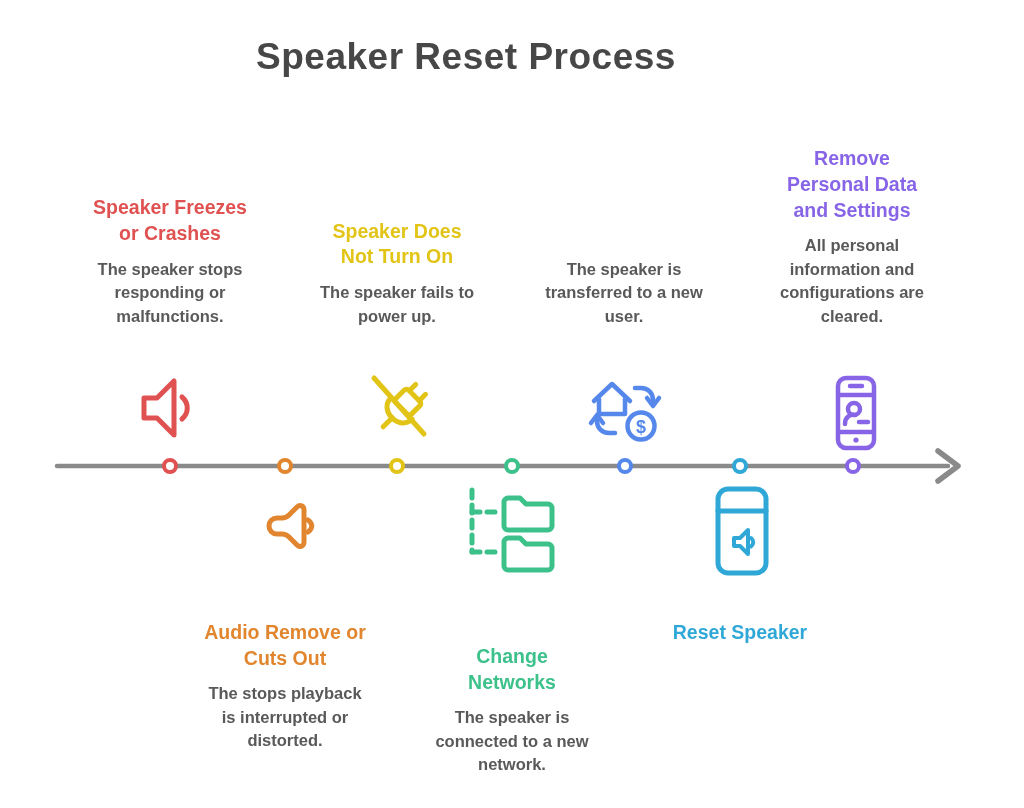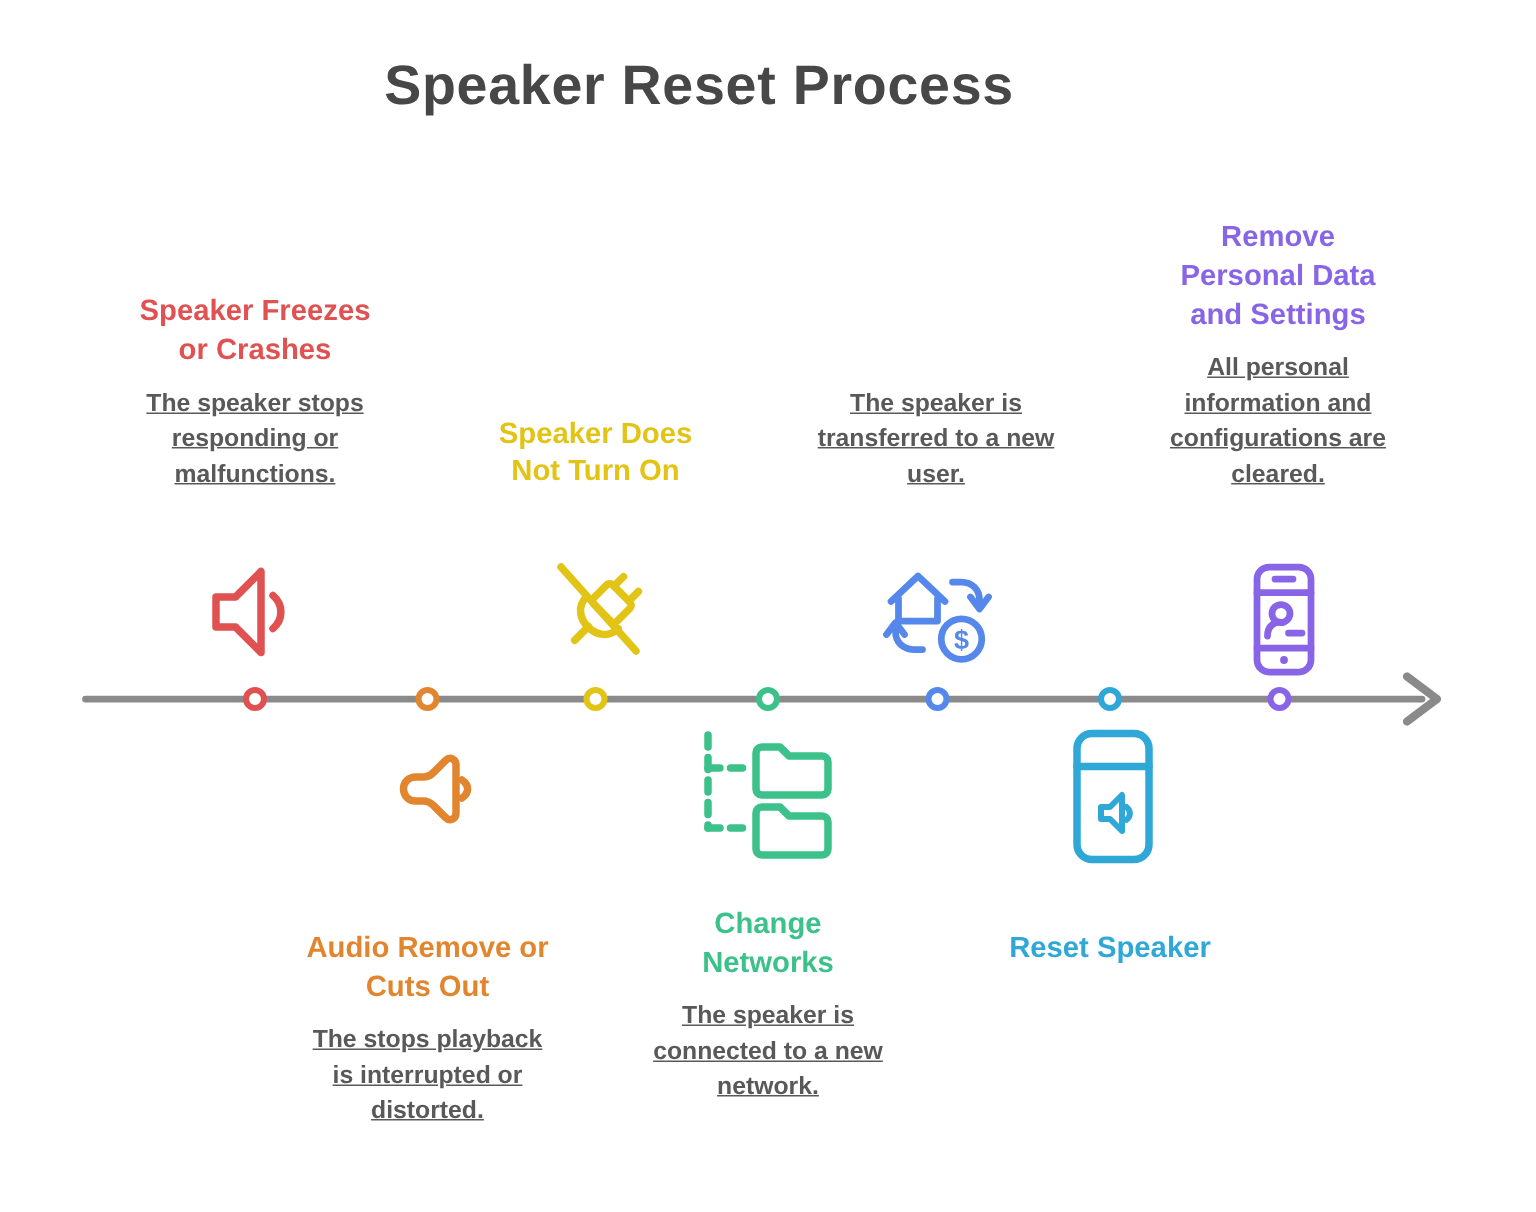--- a/index.html
+++ b/index.html
@@ -23,21 +23,20 @@
   .txt.top{bottom:480px;}
   .step-title{
     font-size:19.5px;font-weight:bold;line-height:1.32;
     white-space:pre-line;
   }
   .step-desc{
     margin-top:11px;
     font-size:16.5px;font-weight:bold;line-height:1.42;
     color:var(--description,#595959);
     white-space:pre-line;
-    text-decoration:underline;
   }
   .icon{position:absolute;}
   .icon svg{display:block;}
   .node{
     position:absolute;width:8px;height:8px;border-radius:50%;
     background:#fff;border:4px solid #999;top:458px;
   }
   .axis{position:absolute;left:0;top:444px;}
 </style>
 </head>
@@ -94,20 +93,22 @@
 is interrupted or
 distorted.</div>
     </div>
   </div>
 
   
   <div class="step" style="color: rgb(226, 196, 22);">
     <div class="txt top" style="left:285px">
       <div class="step-title">Speaker Does
 Not Turn On</div>
+      <div class="step-desc">The speaker fails to
+power up.</div>
     </div>
     <div class="icon" style="left:353px;top:367px">
       <svg width="90" height="90" viewBox="0 0 90 90" fill="none" stroke="currentColor" stroke-width="5" stroke-linecap="round" stroke-linejoin="round">
         <g transform="rotate(45 45 45)">
           <path d="M38 13 v9"></path>
           <path d="M52 13 v9"></path>
           <rect x="34" y="22" width="22" height="18" rx="3"></rect>
           <path d="M30 40 C30 58 60 58 60 40"></path>
           <path d="M45 53 v13"></path>
         </g>
@@ -120,21 +121,21 @@
   <div class="step" style="color: rgb(60, 193, 139);">
     <div class="icon" style="left:458px;top:482px">
       <svg width="104" height="92" viewBox="0 0 104 92" fill="none" stroke="currentColor" stroke-width="5" stroke-linecap="round" stroke-linejoin="round">
         <path d="M14 8 V70" stroke-dasharray="8 7"></path>
         <path d="M14 30 H42" stroke-dasharray="8 7"></path>
         <path d="M14 70 H42" stroke-dasharray="8 7"></path>
         <path d="M46 44 v-24 a4 4 0 0 1 4 -4 h12 l6 6 h22 a4 4 0 0 1 4 4 v18 a4 4 0 0 1 -4 4 H50 a4 4 0 0 1 -4 -4 z"></path>
         <path d="M46 84 v-24 a4 4 0 0 1 4 -4 h12 l6 6 h22 a4 4 0 0 1 4 4 v18 a4 4 0 0 1 -4 4 H50 a4 4 0 0 1 -4 -4 z"></path>
       </svg>
     </div>
-    <div class="txt" style="left:400px;top:604px">
+    <div class="txt" style="left:400px;top:644px">
       <div class="step-title">Change
 Networks</div>
       <div class="step-desc">The speaker is
 connected to a new
 network.</div>
     </div>
   </div>
 
   
   <div class="step" style="color: rgb(85, 136, 234);">

